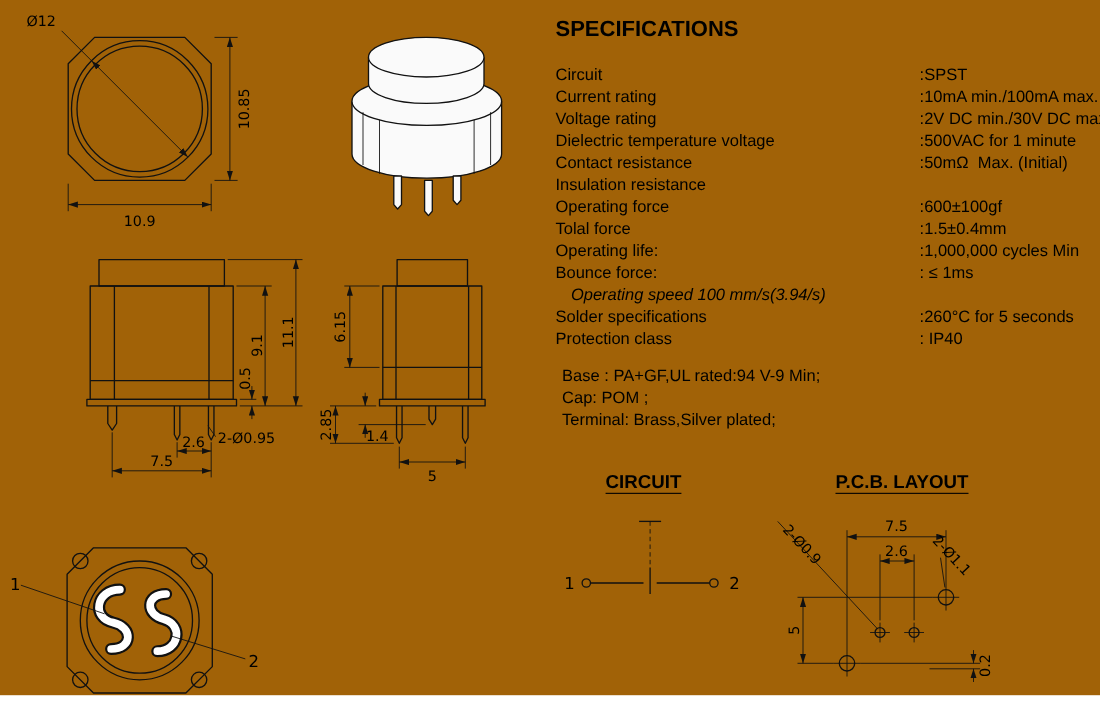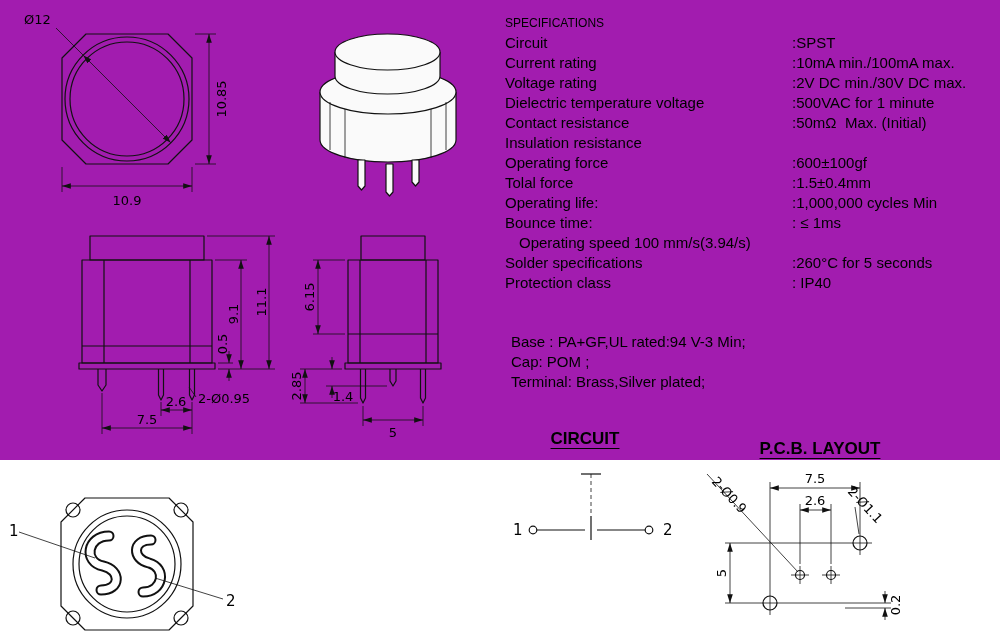--- a/index.html
+++ b/index.html
@@ -1,46 +1,46 @@
 <!DOCTYPE html>
 <html><head>
 <meta charset="utf-8">
 <style>
   * { margin:0; padding:0; box-sizing:border-box; }
   html,body { background:#fff; }
   body { width:1000px; height:640px; position:relative; overflow:hidden;
          font-family:"Liberation Sans", sans-serif; color:#000; }
-  .stage { position:absolute; left:0; top:0; width:1000px; height:460px; background:#a21caf; }
+  .stage { position:absolute; left:0; top:0; width:1000px; height:632px; background:#a16207; }
   .view { position:absolute; }
   svg { overflow:visible; }
   .draw  { fill:none; stroke:#111; stroke-width:1.2; stroke-linejoin:round; }
   .draw2 { fill:#fafafa; stroke:#111; stroke-width:1.2; stroke-linejoin:round; }
   .dim   { fill:none; stroke:#111; stroke-width:0.8; }
   .thin  { fill:none; stroke:#111; stroke-width:0.8; }
   .dash  { stroke-dasharray:4 3; }
   .tube-out { fill:none; stroke:#111; stroke-width:11; stroke-linecap:round; }
   .tube-in  { fill:none; stroke:#fff; stroke-width:7;  stroke-linecap:round; }
   svg text { font-family:"DejaVu Sans", sans-serif; font-size:13px; fill:#000; }
   svg text.big { font-size:15px; }
 
   .specs { position:absolute; left:505px; top:16px; width:492px; }
-  .specs .specs-title { font-size:12px; font-weight:normal; margin-bottom:3px; }
+  .specs .specs-title { font-size:20px; font-weight:bold; margin-bottom:20px; }
   .spec-row { display:flex; height:20px; font-size:15px; line-height:20px; }
   .spec-label { width:287px; flex:none; white-space:pre; }
-  .spec-label.indent { padding-left:14px; }
-  .spec-value { flex:1; white-space:pre; }
+  .spec-label.indent { padding-left:14px;font-style:italic; }
+  .spec-value { flex:1; white-space:pre;margin-left:44px; }
 
   .material { position:absolute; left:505px; top:332px; font-size:15px; }
   .material .material-title { height:20px; line-height:20px; }
   .material .material-line  { height:20px; line-height:20px; padding-left:6px; }
 
   .sec-title { position:absolute; font-size:17px; font-weight:bold;
                text-decoration:underline; text-underline-offset:4px; text-align:center; }
   #circuit-title { left:510px; top:429px; width:150px; }
-  #pcb-title     { left:725px; top:439px; width:190px; }
+  #pcb-title     { left:725px; top:429px; width:190px; }
 </style>
 </head>
 <body>
 
 <div class="stage">
 
   <svg width="0" height="0" style="position:absolute">
     <defs>
       <marker id="arr" markerWidth="12" markerHeight="8" refX="11" refY="3.5" orient="auto-start-reverse">
         <path d="M0,0 L11,3.5 L0,7 Z" fill="#111"></path>
@@ -218,39 +218,39 @@
       </div>
     <div class="spec-row">
         <span class="spec-label">Tolal force</span>
         <span class="spec-value">:1.5±0.4mm</span>
       </div>
     <div class="spec-row">
         <span class="spec-label">Operating life:</span>
         <span class="spec-value">:1,000,000 cycles Min</span>
       </div>
     <div class="spec-row">
-        <span class="spec-label">Bounce time:</span>
+        <span class="spec-label">Bounce force:</span>
         <span class="spec-value">: ≤ 1ms</span>
       </div>
     <div class="spec-row">
         <span class="spec-label indent">Operating speed 100 mm/s(3.94/s)</span>
         <span class="spec-value"></span>
       </div>
     <div class="spec-row">
         <span class="spec-label">Solder specifications</span>
         <span class="spec-value">:260°C for 5 seconds</span>
       </div>
     <div class="spec-row">
         <span class="spec-label">Protection class</span>
         <span class="spec-value">: IP40</span>
       </div>
   </div>
 
   <div class="material">
-    <div class="material-line">Base : PA+GF,UL rated:94 V-3 Min;</div>
+    <div class="material-line">Base : PA+GF,UL rated:94 V-9 Min;</div>
     <div class="material-line">Cap: POM ;</div>
     <div class="material-line">Terminal: Brass,Silver plated;</div>
   </div>
 
   <div class="sec-title" id="circuit-title">CIRCUIT</div>
   <svg class="view" style="left:505px; top:458px" width="185" height="115" viewBox="0 0 185 115">
     <g>
       <line class="draw" x1="76" y1="16" x2="96" y2="16"></line>
       <line class="thin dash" x1="86" y1="16" x2="86" y2="56"></line>
       <line class="draw" x1="86" y1="58" x2="86" y2="82"></line>

